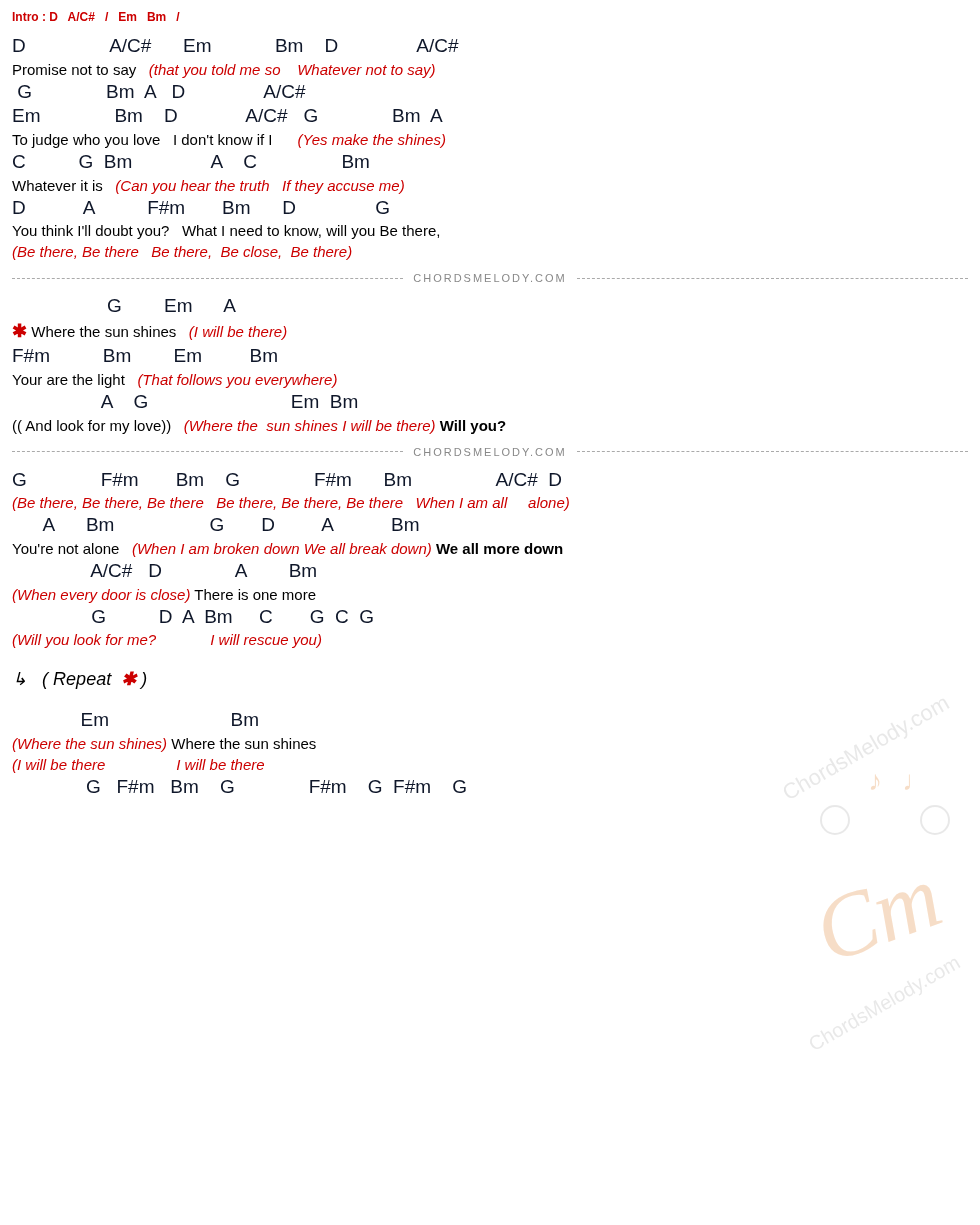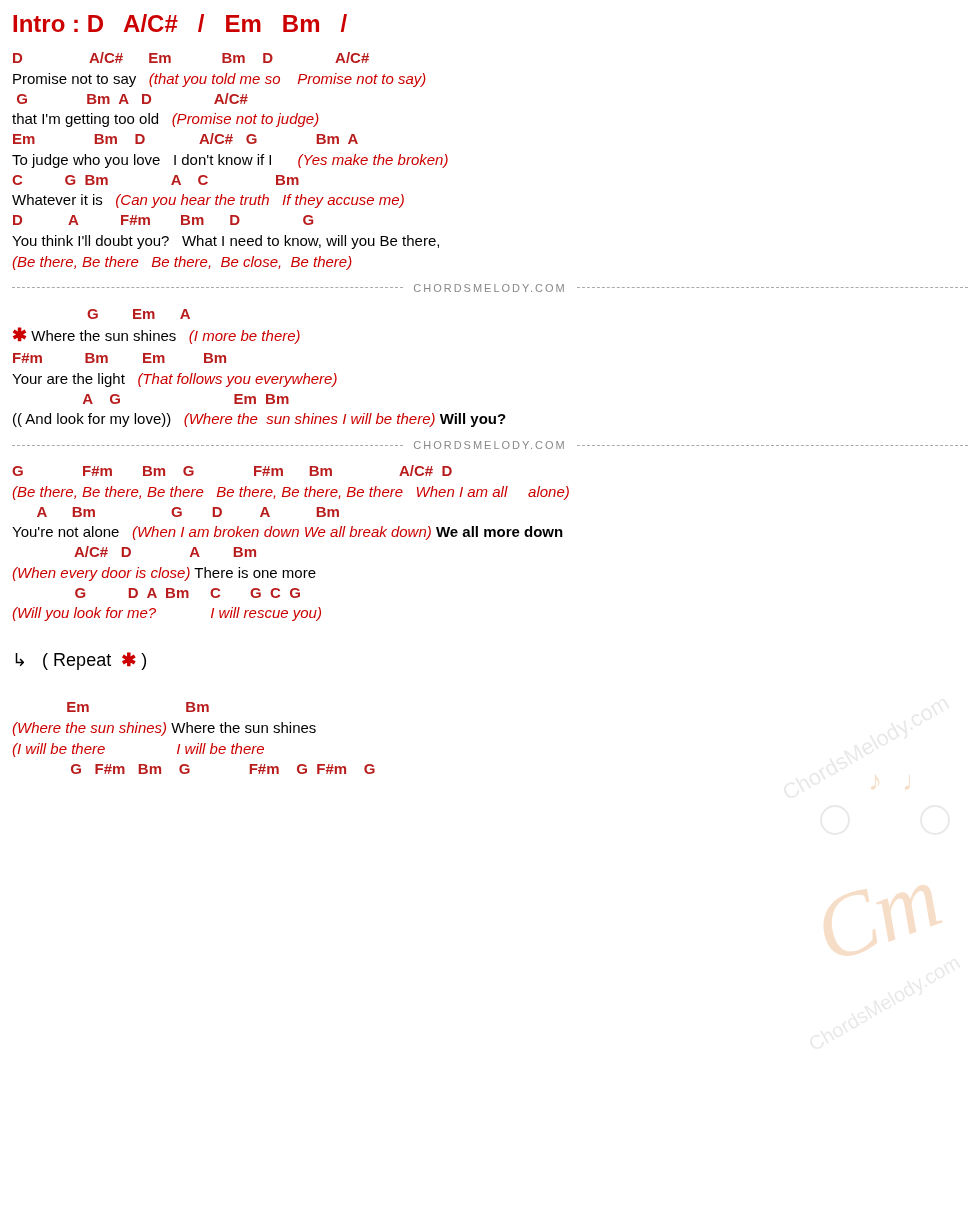--- a/index.html
+++ b/index.html
@@ -10,30 +10,30 @@
       color: #000;
       width: 980px;
       min-height: 1225px;
       padding: 10px 12px;
       position: relative;
       overflow: hidden;
     }
     .intro-line {
       color: #cc0000;
       font-weight: bold;
-      font-size: 24px;
+      font-size: 12px;
       margin-bottom: 10px;
     }
     .song-section {
       margin-bottom: 4px;
     }
     .chord-line {
-      color: #b91c1c;
-      font-weight: bold;
-      font-size: 15px;
+      color: #0f172a;
+      font-weight: normal;
+      font-size: 19px;
       white-space: pre;
       line-height: 1.3;
     }
     .lyric-line {
       color: #000;
       font-size: 15px;
       white-space: pre;
       line-height: 1.4;
     }
     .lyric-line .italic-red {
@@ -58,21 +58,22 @@
       font-size: 11px;
     }
     .asterisk-red {
       color: #cc0000;
       font-size: 18px;
       font-weight: bold;
     }
     .repeat-line {
       font-size: 18px;
       color: #000;
-      margin: 26px 0;
+      margin: 18px 0;
+      font-style: italic;
     }
     .repeat-line .arrow {
       color: #000;
       font-size: 18px;
     }
     .watermark-container {
       position: absolute;
       right: 20px;
       bottom: 200px;
       width: 340px;
@@ -138,41 +139,40 @@
 
 <div>
 
   <div class="intro-line">
     <span>Intro :</span>
     <span>  D &nbsp; A/C# &nbsp; / &nbsp; Em &nbsp; Bm &nbsp; /</span>
   </div>
 
   <div class="song-section">
     <div class="chord-line">D                A/C#      Em            Bm    D               A/C#</div>
-    <div class="lyric-line">Promise not to say   <span class="italic-red">(that you told me so    Promise not to say)</span></div>
+    <div class="lyric-line">Promise not to say   <span class="italic-red">(that you told me so    Whatever not to say)</span></div>
     <div class="chord-line"> G              Bm  A   D               A/C#</div>
-    <div class="lyric-line">that I'm getting too old   <span class="italic-red">(Promise not to judge)</span></div>
     <div class="chord-line">Em              Bm    D             A/C#   G              Bm  A</div>
-    <div class="lyric-line">To judge who you love   I don't know if I      <span class="italic-red">(Yes make the broken)</span></div>
+    <div class="lyric-line">To judge who you love   I don't know if I      <span class="italic-red">(Yes make the shines)</span></div>
     <div class="chord-line">C          G  Bm               A    C                Bm</div>
     <div class="lyric-line">Whatever it is   <span class="italic-red">(Can you hear the truth   If they accuse me)</span></div>
     <div class="chord-line">D           A          F#m       Bm      D               G</div>
     <div class="lyric-line">You think I'll doubt you?   What I need to know, will you Be there,</div>
     <div class="lyric-line"><span class="italic-red">(Be there, Be there   Be there,  Be close,  Be there)</span></div>
   </div>
 
   <div class="divider">
     <div class="divider-line"></div>
     <span class="divider-text">CHORDSMELODY.COM</span>
     <div class="divider-line"></div>
   </div>
 
   <div class="song-section">
     <div class="chord-line">                  G        Em      A</div>
-    <div class="lyric-line"><span class="asterisk-red">✱</span> Where the sun shines   <span class="italic-red">(I more be there)</span></div>
+    <div class="lyric-line"><span class="asterisk-red">✱</span> Where the sun shines   <span class="italic-red">(I will be there)</span></div>
     <div class="chord-line">F#m          Bm        Em         Bm</div>
     <div class="lyric-line">Your are the light   <span class="italic-red">(That follows you everywhere)</span></div>
     <div class="chord-line">                 A    G                           Em  Bm</div>
     <div class="lyric-line">(( And look for my love))   <span class="italic-red">(Where the  sun shines I will be there)</span> <strong>Will you?</strong></div>
   </div>
 
   <div class="divider">
     <div class="divider-line"></div>
     <span class="divider-text">CHORDSMELODY.COM</span>
     <div class="divider-line"></div>

